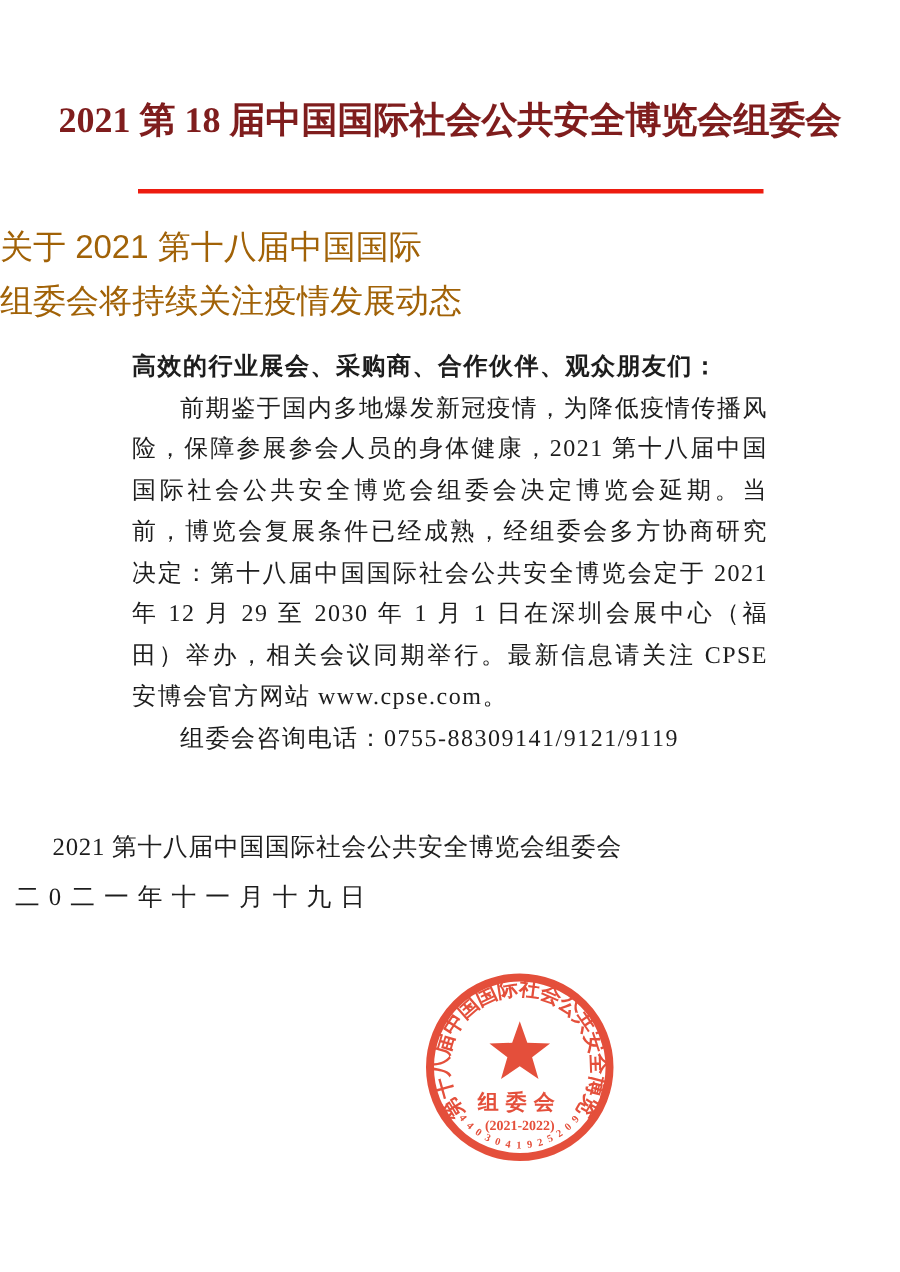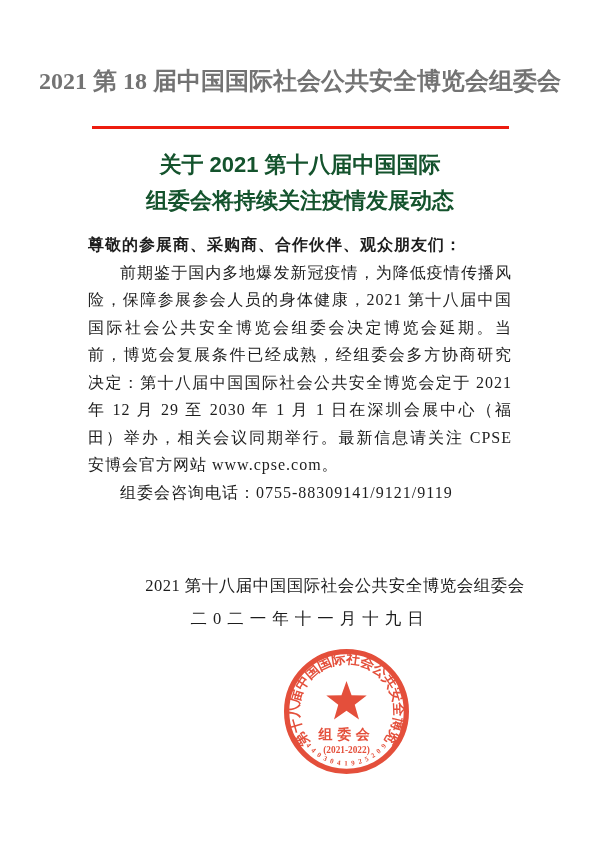--- a/index.html
+++ b/index.html
@@ -10,38 +10,37 @@
     overflow:hidden;
     font-family:"Liberation Serif","DejaVu Serif",serif;
     color:#1d1d1d;
   }
   .letterhead{
     padding-top:62px;
     text-align:center;
     font-size:24px;
     font-weight:bold;
     letter-spacing:0px;
-    color:#737373;
+    color:#7f1d1d;
     line-height:38px;
     white-space:nowrap;
     font-family:"Liberation Serif","DejaVu Serif",serif;
   }
   .divider{
     width:417px;height:3px;
     margin:26px auto 0 auto;
     background:#ed1c0f;
   }
   .notice-title{
     margin-top:18px;
-    text-align:center;
     font-family:"Liberation Sans","DejaVu Sans",sans-serif;
-    font-weight:bold;
+    font-weight:normal;
     font-size:22px;
     line-height:36px;
-    color:#14532d;
+    color:#a16207;
   }
   .body-text{
     margin:12px 88px 0 88px;
     font-size:16px;
     line-height:27.5px;
     text-align:justify;
     letter-spacing:1px;
   }
   .salutation{
     font-weight:bold;
@@ -49,22 +48,21 @@
   }
   .para{
     margin:0;
     text-indent:2em;
   }
   .phone-line{
     margin:0;
     text-indent:2em;
   }
   .signature-block{
-    margin-top:63px;
-    text-align:center;
+    margin-top:42px;
     font-size:16.5px;
     line-height:33px;
     position:relative;
     z-index:2;
   }
   .signature-org{
     transform:translateX(35px);
     letter-spacing:0.5px;
     white-space:nowrap;
   }
@@ -94,21 +92,21 @@
   <div class="letterhead">2021 第 18 届中国国际社会公共安全博览会组委会</div>
 
   <div class="divider"></div>
 
   <div class="notice-title">
     <div>关于 2021 第十八届中国国际</div>
     <div>组委会将持续关注疫情发展动态</div>
   </div>
 
   <div class="body-text">
-    <p class="salutation">尊敬的参展商、采购商、合作伙伴、观众朋友们：</p>
+    <p class="salutation">高效的行业展会、采购商、合作伙伴、观众朋友们：</p>
     <p class="para">前期鉴于国内多地爆发新冠疫情，为降低疫情传播风险，保障参展参会人员的身体健康，2021 第十八届中国国际社会公共安全博览会组委会决定博览会延期。当前，博览会复展条件已经成熟，经组委会多方协商研究决定：第十八届中国国际社会公共安全博览会定于 2021 年 12 月 29 至 2030 年 1 月 1 日在深圳会展中心（福田）举办，相关会议同期举行。最新信息请关注 CPSE 安博会官方网站 www.cpse.com。</p>
     <p class="phone-line">组委会咨询电话：0755-88309141/9121/9119</p>
   </div>
 
   <div class="signature-block">
     <div class="signature-org">2021 第十八届中国国际社会公共安全博览会组委会</div>
     <div class="signature-date">二0二一年十一月十九日</div>
   </div>
 
   <svg class="seal" viewBox="0 0 200 200" xmlns="http://www.w3.org/2000/svg">

